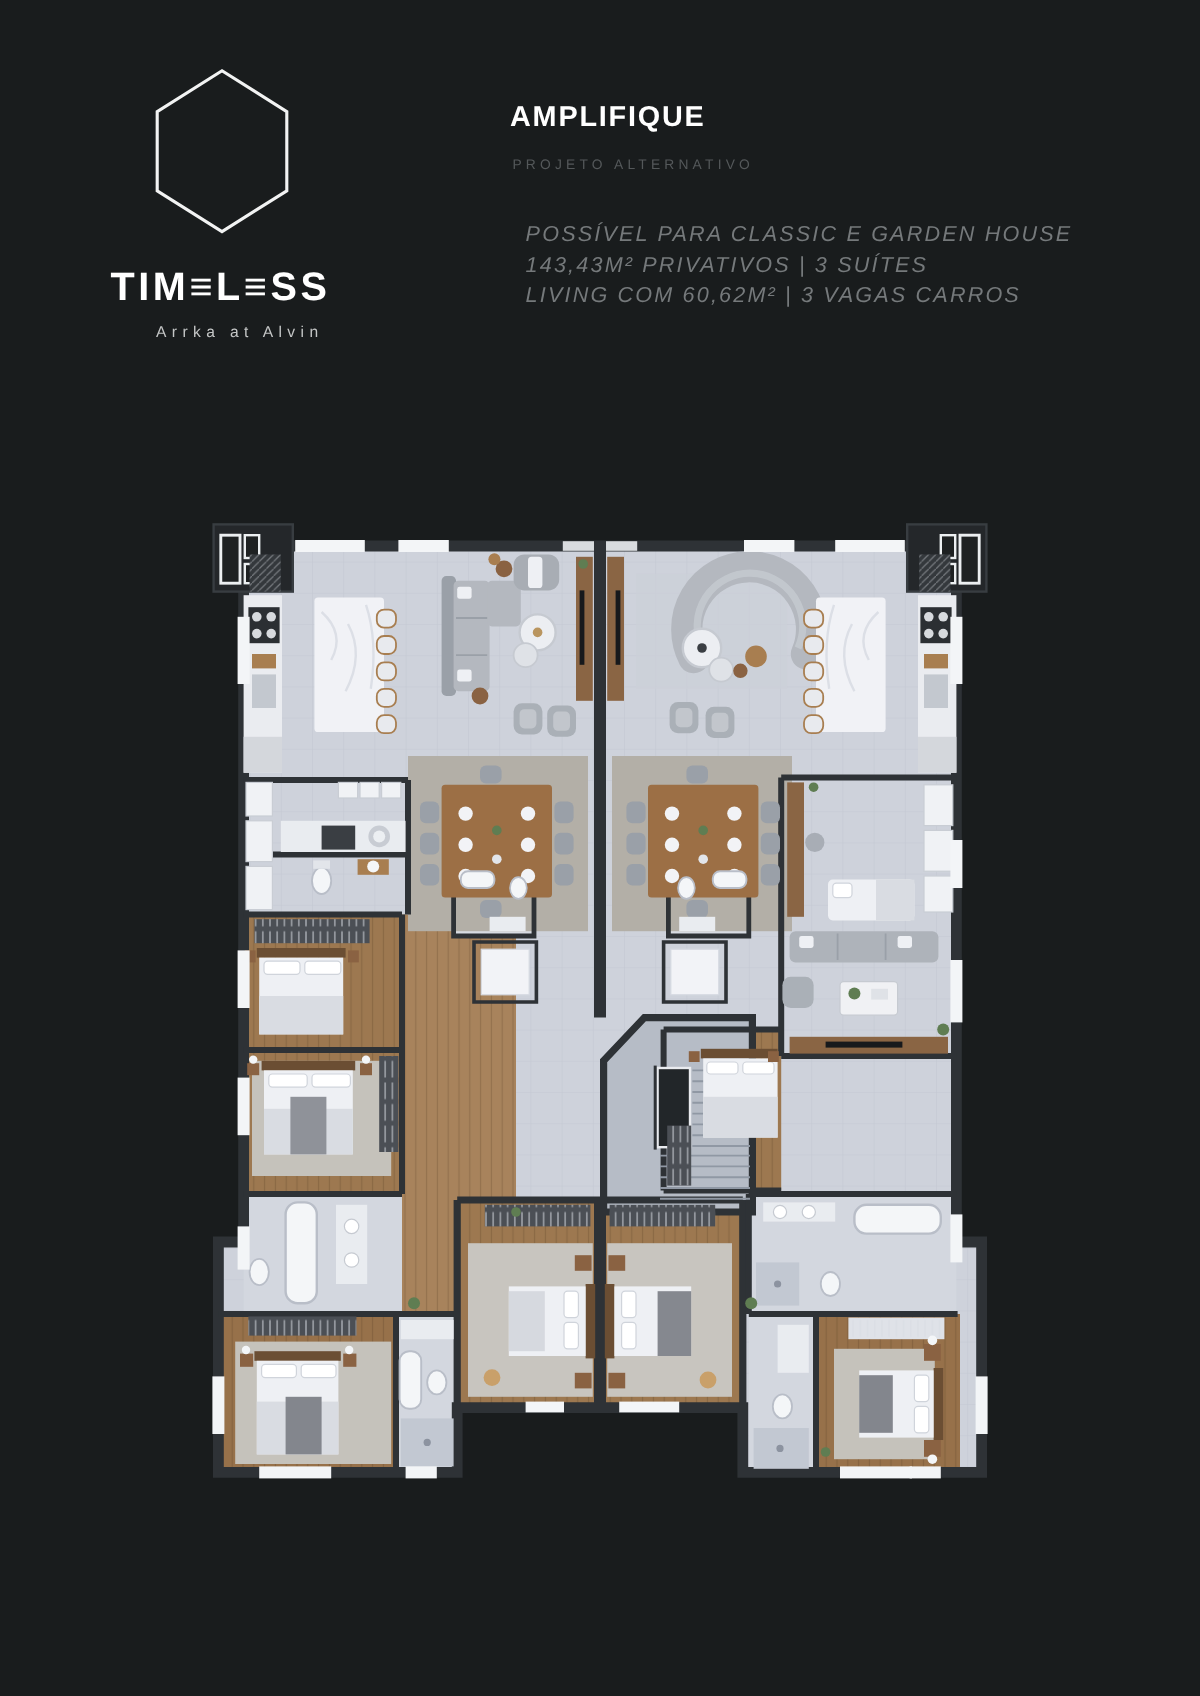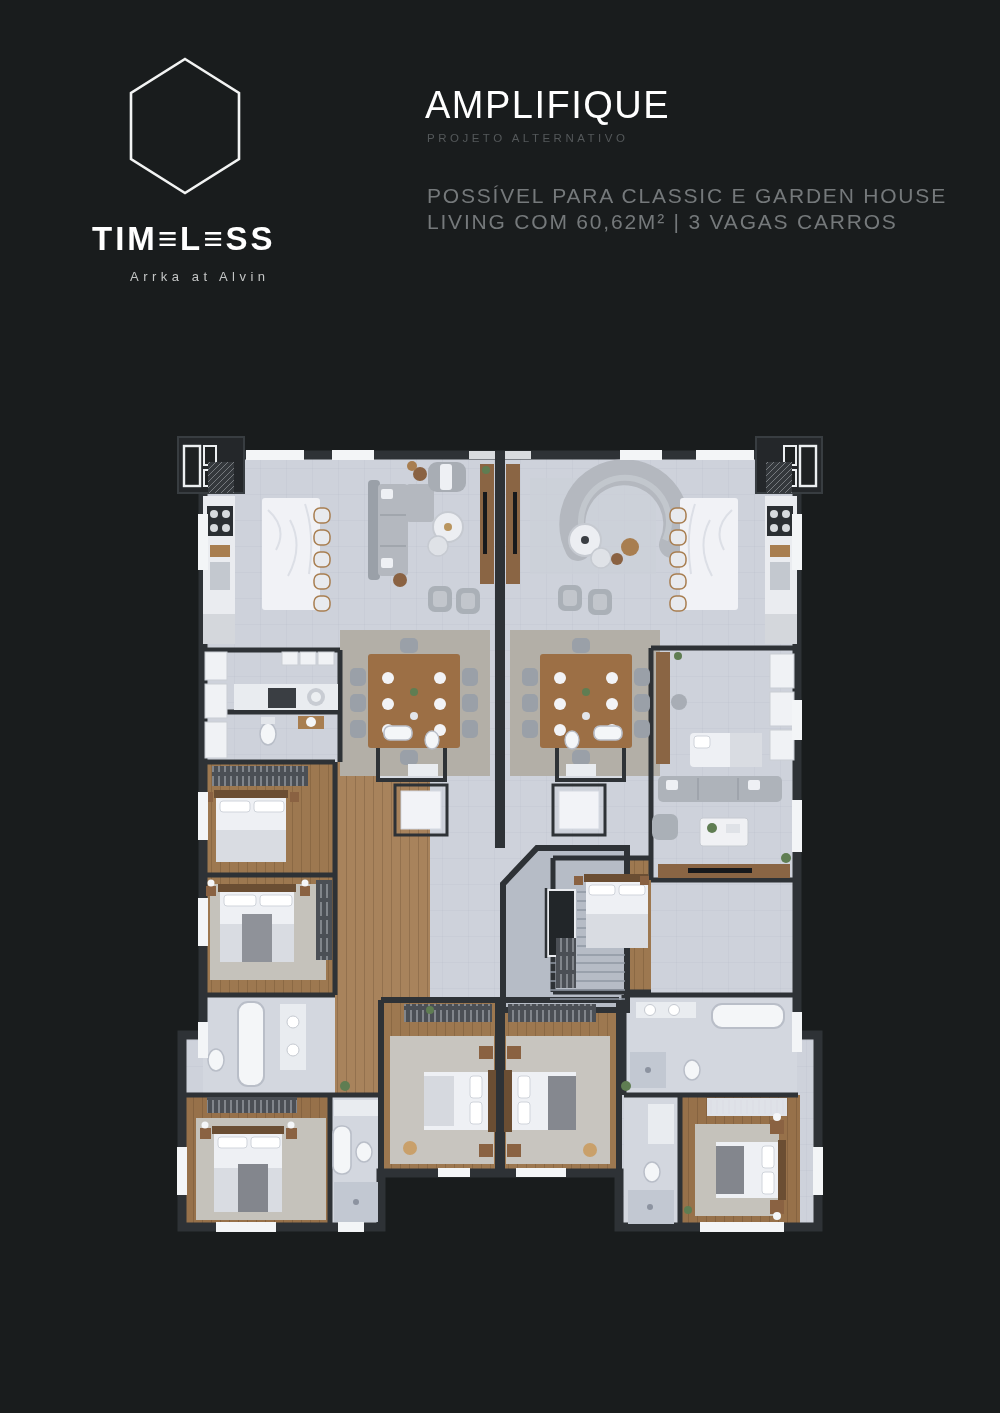--- a/index.html
+++ b/index.html
@@ -14,47 +14,48 @@
     position:absolute;left:92px;top:220px;width:260px;
     color:var(--title_text,#fff);font-size:33px;letter-spacing:3px;
     font-weight:700;white-space:nowrap;
   }
   .tagline{
     position:absolute;left:130px;top:269px;
     color:var(--tagline_text,#c4c6c6);font-size:13px;letter-spacing:4.5px;white-space:nowrap;
   }
   .title{
     position:absolute;left:425px;top:84px;margin:0;
-    color:var(--title_text,#fff);font-size:38px;font-weight:normal;letter-spacing:1.5px;white-space:nowrap;
+    color:var(--title_text,#fff);font-size:24px;font-weight:bold;letter-spacing:1.5px;white-space:nowrap;
   }
   .subtitle{
     position:absolute;left:427px;top:132px;
     color:var(--subtitle_text,#54585a);font-size:11.5px;letter-spacing:3.5px;white-space:nowrap;text-align:center;
   }
   .specs{
-    position:absolute;left:427px;top:183px;
-    color:var(--specs_text,#75797b);font-size:21px;letter-spacing:1.8px;line-height:25.5px;white-space:nowrap;
+    position:absolute;left:438px;top:183px;
+    color:var(--specs_text,#75797b);font-size:18px;letter-spacing:1.8px;line-height:25.5px;white-space:nowrap;font-style:italic;
   }
   .plan{position:absolute;left:170px;top:433px;}
 </style>
 </head>
 <body>
 
 <div class="brand">
   <svg class="hex" width="114" height="140" viewBox="0 0 114 140">
     <polygon points="57,3 111,37 111,103 57,137 3,103 3,37" fill="none" stroke="#f2f3f3" stroke-width="2.6"></polygon>
   </svg>
   <div class="wordmark">TIM≡L≡SS</div>
   <div class="tagline">Arrka at Alvin</div>
 </div>
 
 <h1 class="title">AMPLIFIQUE</h1>
 <div class="subtitle">PROJETO ALTERNATIVO</div>
 <div class="specs">
   <div>POSSÍVEL PARA CLASSIC E GARDEN HOUSE</div>
+  <div>143,43M² PRIVATIVOS | 3 SUÍTES</div>
   <div>LIVING COM 60,62M² | 3 VAGAS CARROS</div>
 </div>
 
 <svg class="plan" width="660" height="804" viewBox="170 433 660 804">
   <defs>
     <pattern id="tiles" width="26" height="26" patternUnits="userSpaceOnUse">
       <path d="M26 0H0V26" fill="none" stroke="rgba(110,120,140,0.18)" stroke-width="1"></path>
     </pattern>
     <pattern id="grain" width="9" height="9" patternUnits="userSpaceOnUse">
       <path d="M4.5 0V9" stroke="rgba(72,48,26,0.22)" stroke-width="1"></path>

